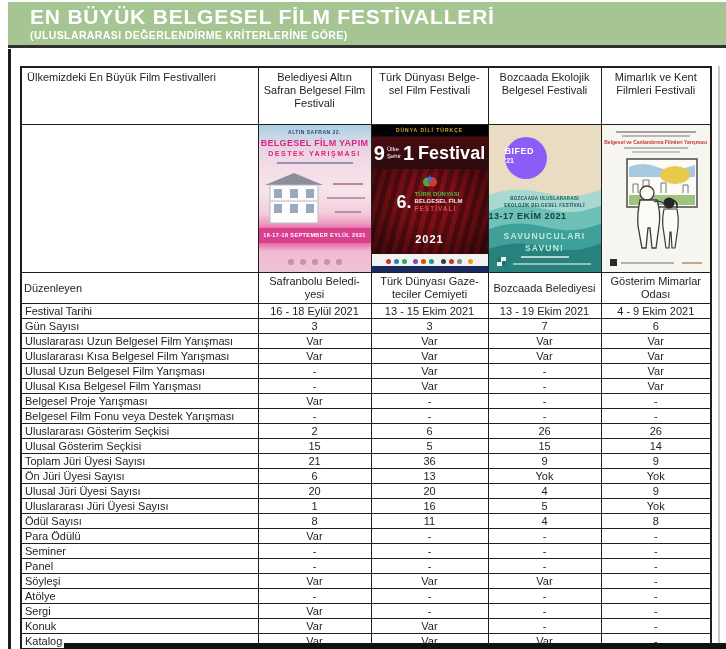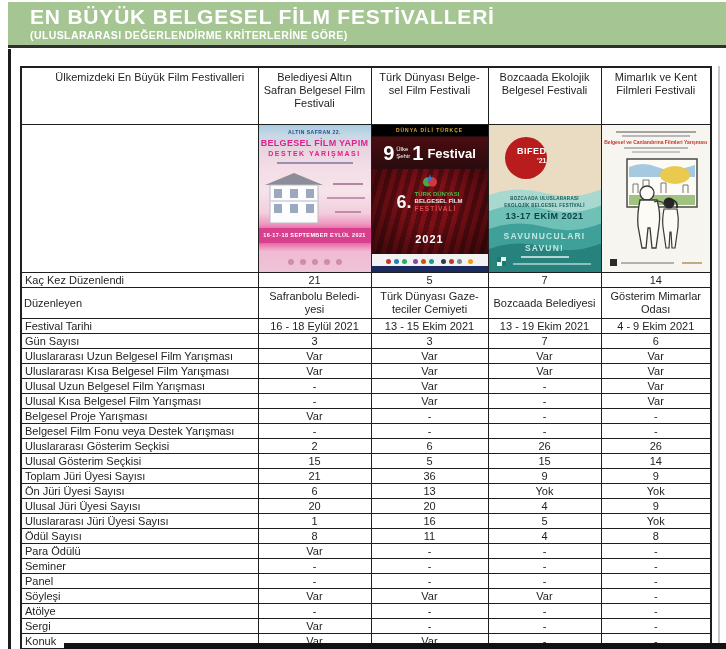--- a/index.html
+++ b/index.html
@@ -14,21 +14,21 @@
   
   .hdr{position:absolute;left:8px;right:0;top:2px;height:46px;background:#a5c693;
        border-bottom:3px solid #2f2f2f;padding:3px 0 0 22px;box-sizing:border-box;}
   .hdr-title{font-size:21px;font-weight:bold;color:#ffffff;letter-spacing:0.8px;line-height:24px;}
   .hdr-sub{font-size:10.5px;font-weight:bold;color:#ffffff;letter-spacing:0.4px;line-height:13px;}
   
   table.fest{position:absolute;left:20px;top:66px;border-collapse:collapse;table-layout:fixed;
              background:#fff;border:2px solid #1f1f1f;}
   .fest th,.fest td{border:1px solid #1f1f1f;font-size:11px;color:#1e1e1e;font-weight:normal;overflow:hidden;}
   .fest thead th{height:50px;vertical-align:top;text-align:center;padding:3px 3px;line-height:13px;}
-  .fest th.corner{text-align:center;padding-left:23px;}
+  .fest th.corner{text-align:left;padding-left:5px;}
   .poster-cell{padding:0;height:147px;vertical-align:top;}
   tbody.rows td{height:14px;line-height:12px;padding:0 3px;}
   tbody.rows td.lbl{text-align:left;white-space:nowrap;}
   tbody.rows td.val{text-align:center;}
   tbody.rows tr.tall td{height:28px;line-height:13px;padding:1px 2px;}
   
   .poster{position:relative;width:100%;height:147px;overflow:hidden;}
   .bar{position:absolute;height:2px;background:rgba(90,90,100,.55);}
   
   .p-saf{background:linear-gradient(180deg,#a9cde0 0%,#c9d9e5 8%,#e9d3df 16%,#f3dce6 28%,
@@ -46,45 +46,45 @@
   .saf-logos{position:absolute;bottom:5px;left:0;right:0;text-align:center;}
   .saf-logos span{display:inline-block;width:6px;height:6px;border-radius:50%;background:#c77f9e;margin:0 3px;opacity:.8;}
   
   .p-turk{background:#230a0d;}
   .tk-topstrip{position:absolute;top:0;left:0;right:0;height:11px;background:#000;
                color:#d9a53c;font-size:5px;font-weight:bold;text-align:center;line-height:11px;letter-spacing:1px;}
   .tk-title{position:absolute;top:12px;left:0;right:0;height:32px;display:flex;align-items:center;justify-content:center;
             background:linear-gradient(180deg,#4a0d10,#2a0b0e);color:#fff;gap:2px;}
   .tk-big{font-size:20px;font-weight:bold;line-height:20px;}
   .tk-stack{display:inline-flex;flex-direction:column;font-size:6px;line-height:7px;text-align:left;}
-  .tk-fest{font-size:13px;font-weight:bold;margin-left:2px;}
+  .tk-fest{font-size:18px;font-weight:bold;margin-left:2px;}
   .tk-curtain{position:absolute;top:44px;left:0;right:0;bottom:18px;
               background:repeating-linear-gradient(105deg,#7c1016 0 5px,#570b10 5px 10px);}
   .tk-curtain::after{content:"";position:absolute;inset:0;background:radial-gradient(ellipse at 50% 40%,rgba(0,0,0,0) 30%,rgba(0,0,0,.55) 100%);}
   .tk-logo{position:absolute;top:48px;left:50%;margin-left:-8px;}
   .tk-six-row{position:absolute;top:66px;left:0;right:0;display:flex;justify-content:center;align-items:center;gap:3px;}
   .tk-six{font-size:18px;font-weight:bold;color:#f2f2f2;}
   .tk-lines{display:inline-flex;flex-direction:column;text-align:left;}
   .tk-lines .g{color:#4db848;font-size:6px;font-weight:bold;line-height:7px;}
   .tk-lines .w{color:#e8e8e8;font-size:6px;font-weight:bold;line-height:7px;}
   .tk-lines .r{color:#e04a50;font-size:6.5px;font-weight:bold;line-height:8px;letter-spacing:1px;}
   .tk-year{position:absolute;top:108px;left:0;right:0;text-align:center;color:#fff;font-size:11px;font-weight:bold;letter-spacing:1px;}
   .tk-logobar{position:absolute;bottom:6px;left:0;right:0;height:12px;background:#f2f2f2;text-align:center;line-height:12px;}
   .tk-logobar span{display:inline-block;width:5px;height:5px;border-radius:50%;margin:0 1.5px;vertical-align:middle;}
   .tk-bluebar{position:absolute;bottom:0;left:0;right:0;height:6px;background:#1a2a5e;}
   
   .p-bifed{background:#e9dcc2;}
-  .bf-circle{position:absolute;left:16px;top:12px;width:42px;height:42px;border-radius:50%;background:#b91c1c;
-             color:#fff;text-align:right;padding-top:9px;box-sizing:border-box;}
+  .bf-circle{position:absolute;left:16px;top:12px;width:42px;height:42px;border-radius:50%;background:#8b5cf6;
+             color:#fff;text-align:left;padding-top:9px;box-sizing:border-box;}
   .bf-circle .lg{display:block;font-size:9px;font-weight:bold;letter-spacing:.5px;line-height:10px;}
   .bf-circle .yr{display:block;font-size:7px;font-weight:bold;line-height:9px;}
   .bf-waves{position:absolute;left:0;bottom:0;}
   .bf-t1{position:absolute;top:71px;left:0;right:0;text-align:center;font-size:4.5px;font-weight:bold;color:#155654;letter-spacing:.3px;}
   .bf-t2{position:absolute;top:78px;left:0;right:0;text-align:center;font-size:4.5px;font-weight:bold;color:#155654;letter-spacing:.3px;}
-  .bf-date{position:absolute;top:86px;left:0;right:0;text-align:center;font-size:9px;font-weight:bold;color:#0e4341;letter-spacing:.5px;}
+  .bf-date{position:absolute;top:86px;left:0;right:0;font-size:9px;font-weight:bold;color:#0e4341;letter-spacing:.5px;}
   .bf-s1{position:absolute;top:106px;left:0;right:0;text-align:center;font-size:8.5px;font-weight:bold;color:#bfe8e0;letter-spacing:1.2px;}
   .bf-s2{position:absolute;top:118px;left:0;right:0;text-align:center;font-size:8.5px;font-weight:bold;color:#bfe8e0;letter-spacing:1.2px;}
   .bf-url{position:absolute;top:131px;left:32px;right:32px;height:2px;background:rgba(240,250,248,.7);}
   .bf-qr{position:absolute;left:8px;bottom:6px;width:9px;height:9px;
          background:conic-gradient(#e8f4f0 25%,#1f7673 0 50%,#e8f4f0 0 75%,#1f7673 0);}
   .bf-foot{position:absolute;bottom:7px;left:24px;right:10px;height:2px;background:rgba(230,245,242,.55);}
   
   .p-mim{background:#f7f5f0;}
   .mm-b1{top:6px;left:14px;right:14px;background:rgba(110,110,110,.6);}
   .mm-b2{top:10px;left:20px;right:20px;background:rgba(110,110,110,.45);}
@@ -240,27 +240,20 @@
           <div class="mm-foot">
             <span class="sq"></span>
             <span class="fb"></span>
             <span class="fb2"></span>
           </div>
         </div>
       </td>
     </tr>
   </tbody>
   <tbody class="rows">
-      <tr>
-    <td class="lbl">Kaç Kez Düzenlendi</td>
-    <td class="val">21</td>
-    <td class="val">5</td>
-    <td class="val">7</td>
-    <td class="val">14</td>
-  </tr>
       <tr class="tall">
     <td class="lbl">Düzenleyen</td>
     <td class="val">Safranbolu Beledi-yesi</td>
     <td class="val">Türk Dünyası Gaze-teciler Cemiyeti</td>
     <td class="val">Bozcaada Belediyesi</td>
     <td class="val">Gösterim Mimarlar Odası</td>
   </tr>
       <tr>
     <td class="lbl">Festival Tarihi</td>
     <td class="val">16 - 18 Eylül 2021</td>

